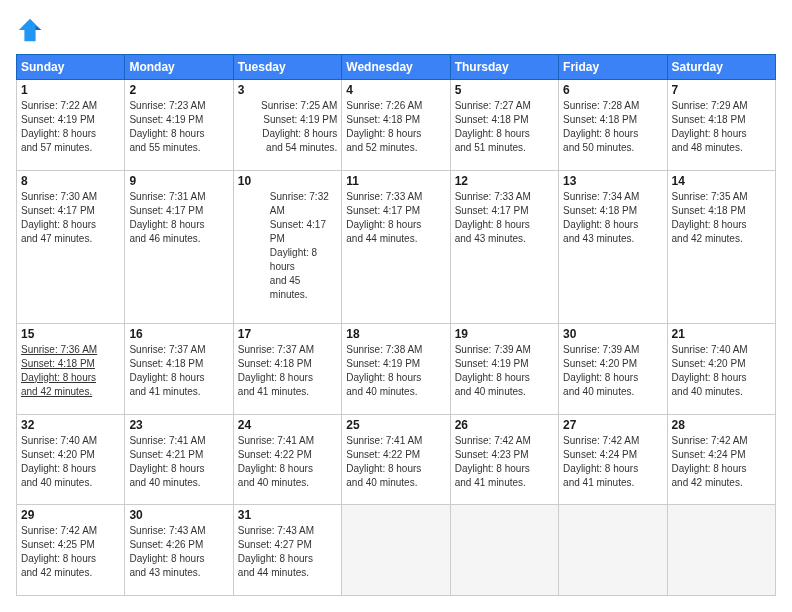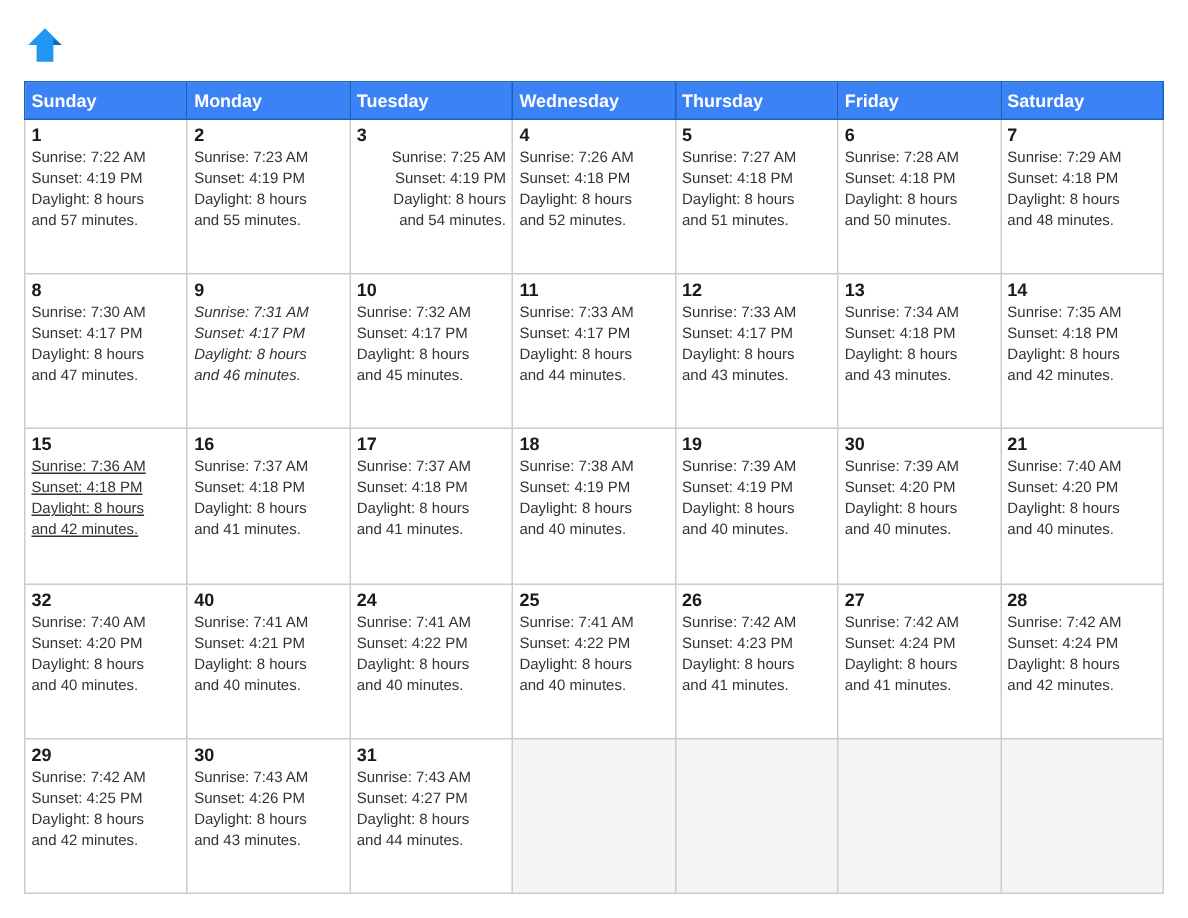--- a/index.html
+++ b/index.html
@@ -182,28 +182,28 @@
         <tr>
           <td>
             <span class="day-num">8</span>
             <div class="day-info" style="white-space: pre-line;">Sunrise: 7:30 AM
 Sunset: 4:17 PM
 Daylight: 8 hours
 and 47 minutes.</div>
           </td>
           <td>
             <span class="day-num">9</span>
-            <div class="day-info" style="white-space: pre-line; font-style: italic;">Sunrise: 7:31 AM
+            <div class="day-info" style="white-space: pre-line;">Sunrise: 7:31 AM
 Sunset: 4:17 PM
 Daylight: 8 hours
 and 46 minutes.</div>
           </td>
           <td>
             <span class="day-num">10</span>
-            <div class="day-info" style="white-space: pre-line;">Sunrise: 7:32 AM
+            <div class="day-info" style="white-space: pre-line; margin-left: 32px;">Sunrise: 7:32 AM
 Sunset: 4:17 PM
 Daylight: 8 hours
 and 45 minutes.</div>
           </td>
           <td>
             <span class="day-num">11</span>
             <div class="day-info" style="white-space: pre-line;">Sunrise: 7:33 AM
 Sunset: 4:17 PM
 Daylight: 8 hours
 and 44 minutes.</div>
@@ -283,21 +283,21 @@
         </tr>
         <tr>
           <td>
             <span class="day-num">32</span>
             <div class="day-info" style="white-space: pre-line;">Sunrise: 7:40 AM
 Sunset: 4:20 PM
 Daylight: 8 hours
 and 40 minutes.</div>
           </td>
           <td>
-            <span class="day-num">40</span>
+            <span class="day-num">23</span>
             <div class="day-info" style="white-space: pre-line;">Sunrise: 7:41 AM
 Sunset: 4:21 PM
 Daylight: 8 hours
 and 40 minutes.</div>
           </td>
           <td>
             <span class="day-num">24</span>
             <div class="day-info" style="white-space: pre-line;">Sunrise: 7:41 AM
 Sunset: 4:22 PM
 Daylight: 8 hours

